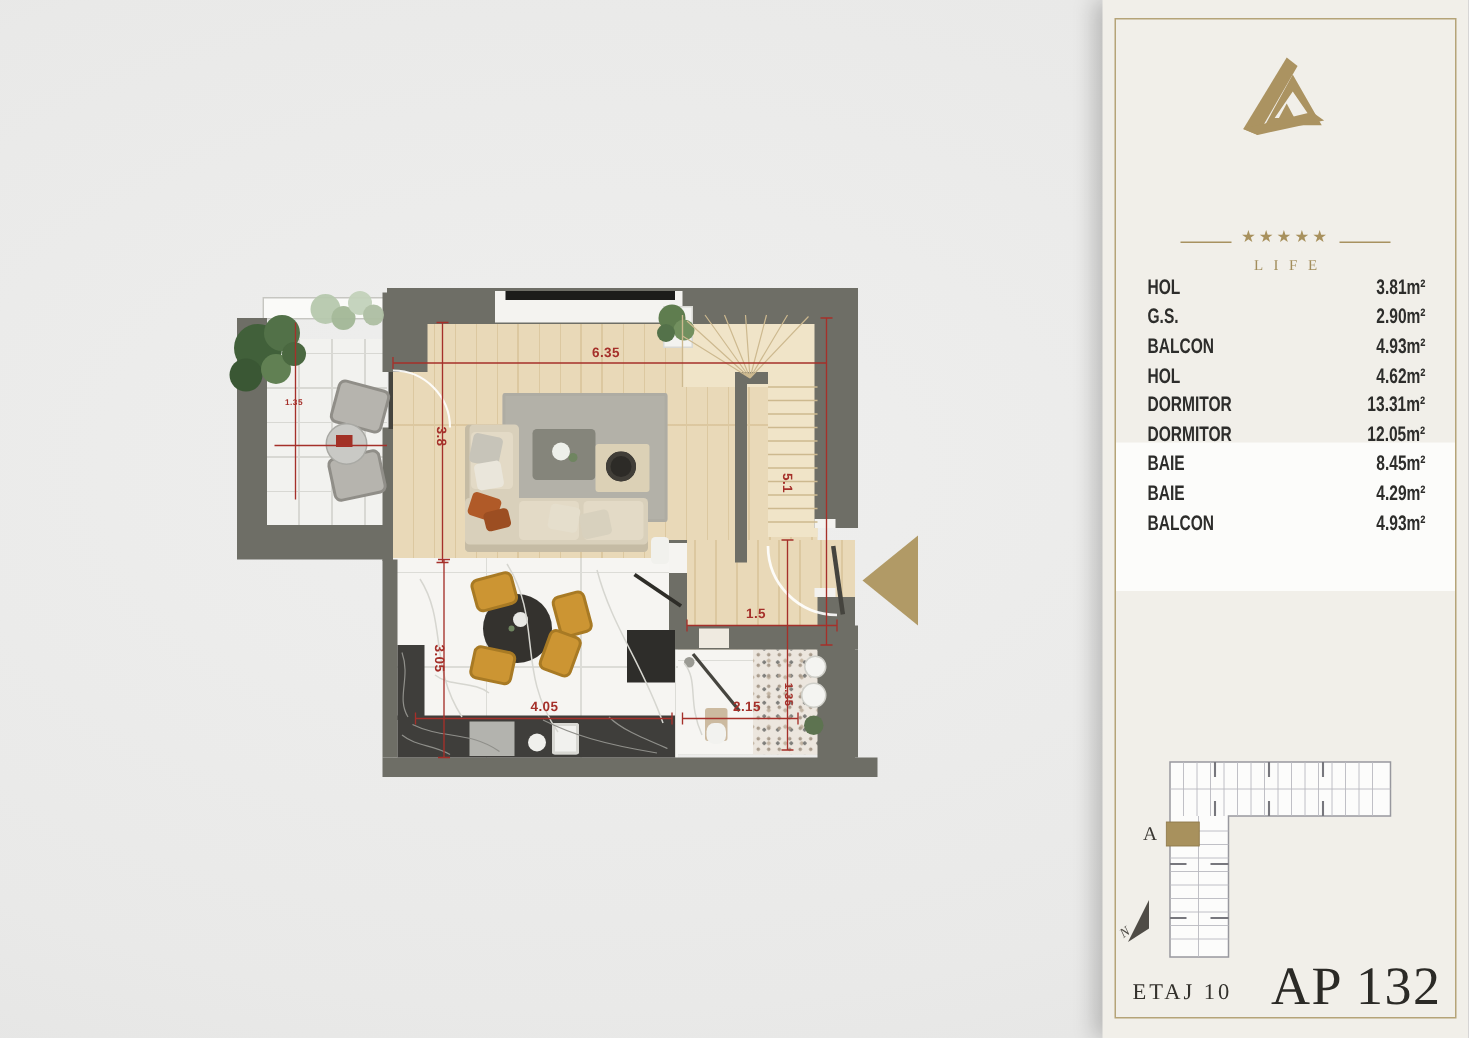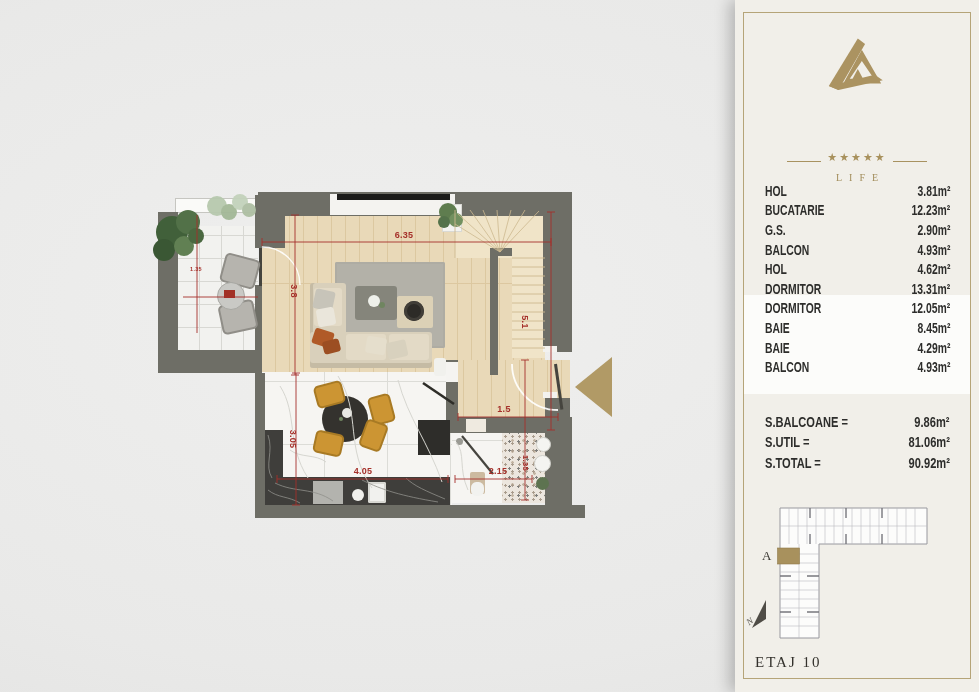--- a/index.html
+++ b/index.html
@@ -205,24 +205,20 @@
       <span class="rule"></span>
     </div>
     <div id="stars">★★★★★</div>
 
     <div id="rooms">
       <div class="row">
           <span class="cx cxl">HOL</span>
           <span class="cx cxr">3.81m²</span>
         </div>
       <div class="row">
-          <span class="cx cxl">BUCATARIE</span>
-          <span class="cx cxr">12.23m²</span>
-        </div>
-      <div class="row">
           <span class="cx cxl">G.S.</span>
           <span class="cx cxr">2.90m²</span>
         </div>
       <div class="row">
           <span class="cx cxl">BALCON</span>
           <span class="cx cxr">4.93m²</span>
         </div>
       <div class="row">
           <span class="cx cxl">HOL</span>
           <span class="cx cxr">4.62m²</span>
@@ -242,42 +238,29 @@
       <div class="row">
           <span class="cx cxl">BAIE</span>
           <span class="cx cxr">4.29m²</span>
         </div>
       <div class="row">
           <span class="cx cxl">BALCON</span>
           <span class="cx cxr">4.93m²</span>
         </div>
     </div>
 
-    <div id="totals">
-      <div class="row">
-          <span class="cx cxl">S.BALCOANE =</span>
-          <span class="cx cxr">9.86m²</span>
-        </div>
-      <div class="row">
-          <span class="cx cxl">S.UTIL =</span>
-          <span class="cx cxr">81.06m²</span>
-        </div>
-      <div class="row">
-          <span class="cx cxl">S.TOTAL =</span>
-          <span class="cx cxr">90.92m²</span>
-        </div>
-    </div>
 
     <svg id="keyplan" width="152" height="134" viewBox="0 0 152 134">
       <path d="M3 2 H150 V38 H42 V132 H3 Z" fill="#fcfcfb" stroke="#98989e" stroke-width="1"></path>
       <path stroke="#b9b9bf" stroke-width=".6" fill="none" d="M12 2 V38 M21 2 V38 M30 2 V38 M39 2 V38 M48 2 V38 M57 2 V38 M66 2 V38 M75 2 V38 M84 2 V38 M93 2 V38 M102 2 V38 M111 2 V38 M120 2 V38 M129 2 V38 M138 2 V38 M3 20 H150 M3 48 H42 M3 57 H42 M3 66 H42 M3 75 H42 M3 84 H42 M3 93 H42 M3 102 H42 M3 111 H42 M3 120 H42 M22 38 V132"></path>
       <path stroke="#77777d" stroke-width="1.4" fill="none" d="M33 2 V12 M33 28 V38 M69 2 V12 M69 28 V38 M105 2 V12 M105 28 V38 M3 70 H14 M30 70 H42 M3 106 H14 M30 106 H42"></path>
       <rect x="0.5" y="42" width="22" height="16" fill="#a8915d" stroke="#8f7a4b" stroke-width=".6"></rect>
     </svg>
     <div id="blockA">A</div>
     <svg id="compass" width="28" height="34" viewBox="0 0 28 34">
       <polygon points="21,3 7,31 21,22" fill="#4f4c46"></polygon>
       <text x="1" y="27" font-size="9" font-style="italic" fill="#4f4c46" font-family="Liberation Serif, serif" transform="rotate(-35 5 23)">N</text>
     </svg>
 
     <div id="etaj">ETAJ 10</div>
+    <div id="ap">AP 132</div>
   </aside>
 </div>
 
 </body></html>

